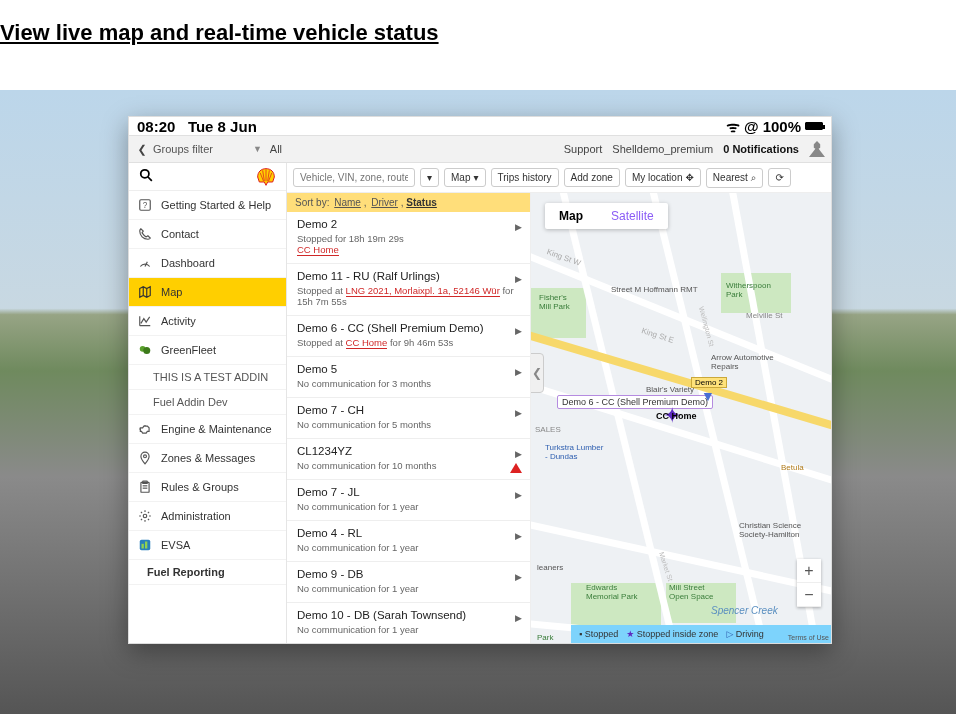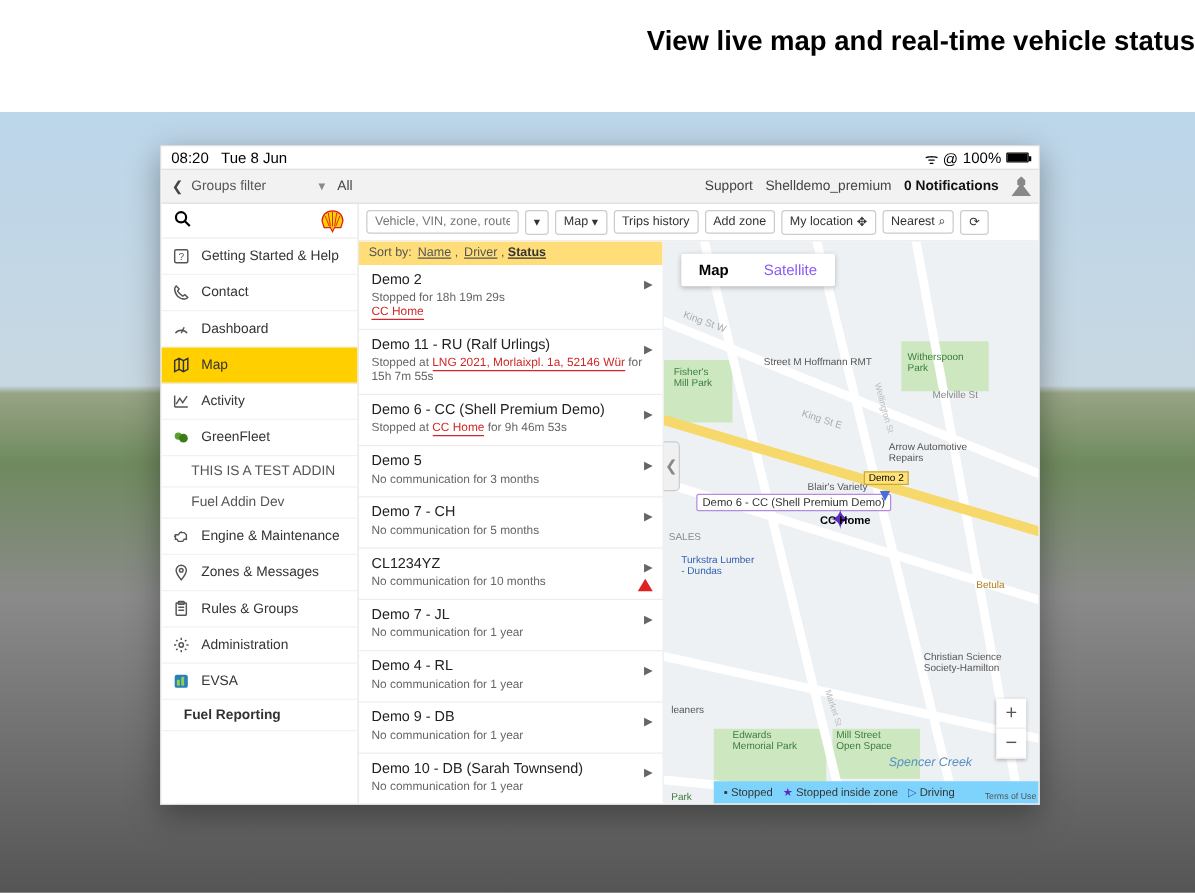--- a/index.html
+++ b/index.html
@@ -1,27 +1,27 @@
 <!DOCTYPE html>
 <html><head>
 <meta charset="utf-8">
 <style>
   * { box-sizing: border-box; margin: 0; padding: 0; font-family: -apple-system, Helvetica, Arial, sans-serif; }
   body { width: 956px; height: 714px; background: linear-gradient(to bottom, #fff 0, #fff 90px, #b8d4e8 90px, #9fc3d9 240px, #8aa67c 380px, #7a9070 420px, #898f8a 490px, #666 650px); overflow: hidden; }
-  .page-title { text-align: right; font-size: 22px; font-weight: 700; padding: 20px 0 22px; color: #000; }
+  .page-title { text-align: left; font-size: 22px; font-weight: 700; padding: 20px 0 22px; color: #000; text-decoration: underline; }
   .bg-road { position: absolute; left: 0; right: 0; top: 90px; bottom: 0; background:
     linear-gradient(to bottom, #bcd6ea 0%, #c8d8e2 35%, #97a485 36%, #6f8a5e 45%, #8a8a8a 62%, #555 100%);
   }
   .device {
     position: absolute; left: 128px; top: 116px; width: 704px; height: 528px;
     background: #fff; box-shadow: 0 8px 24px rgba(0,0,0,0.35); border: 1px solid #ddd;
     display: flex; flex-direction: column; overflow: hidden;
   }
   
-  .statusbar { height: 18px; display: flex; align-items: center; justify-content: space-between; padding: 0 8px; font-size: 12px; font-weight: 400; color: #000; }
+  .statusbar { height: 18px; display: flex; align-items: center; justify-content: space-between; padding: 0 8px; font-size: 15px; font-weight: 700; color: #000; }
   .statusbar .right { display: flex; align-items: center; gap: 4px; }
   .battery { display: inline-block; width: 18px; height: 8px; border: 1px solid #000; border-radius: 1px; position: relative; }
   .battery::after { content: ""; position: absolute; right: -3px; top: 2px; width: 2px; height: 4px; background: #000; }
   .battery .fill { background: #000; height: 100%; width: 100%; display: block; }
   
   .topbar { height: 28px; background: #f2f2f2; border-top: 1px solid #e0e0e0; border-bottom: 1px solid #e0e0e0; display: flex; align-items: center; padding: 0 6px; font-size: 11px; color: #444; }
   .topbar .chev-left { width: 14px; text-align: center; cursor: pointer; }
   .topbar .groups { display: flex; align-items: center; gap: 40px; margin-left: 4px; color: #555; cursor: pointer; }
   .topbar .groups .caret { color: #888; font-size: 9px; }
   .topbar .all { margin-left: 8px; }

